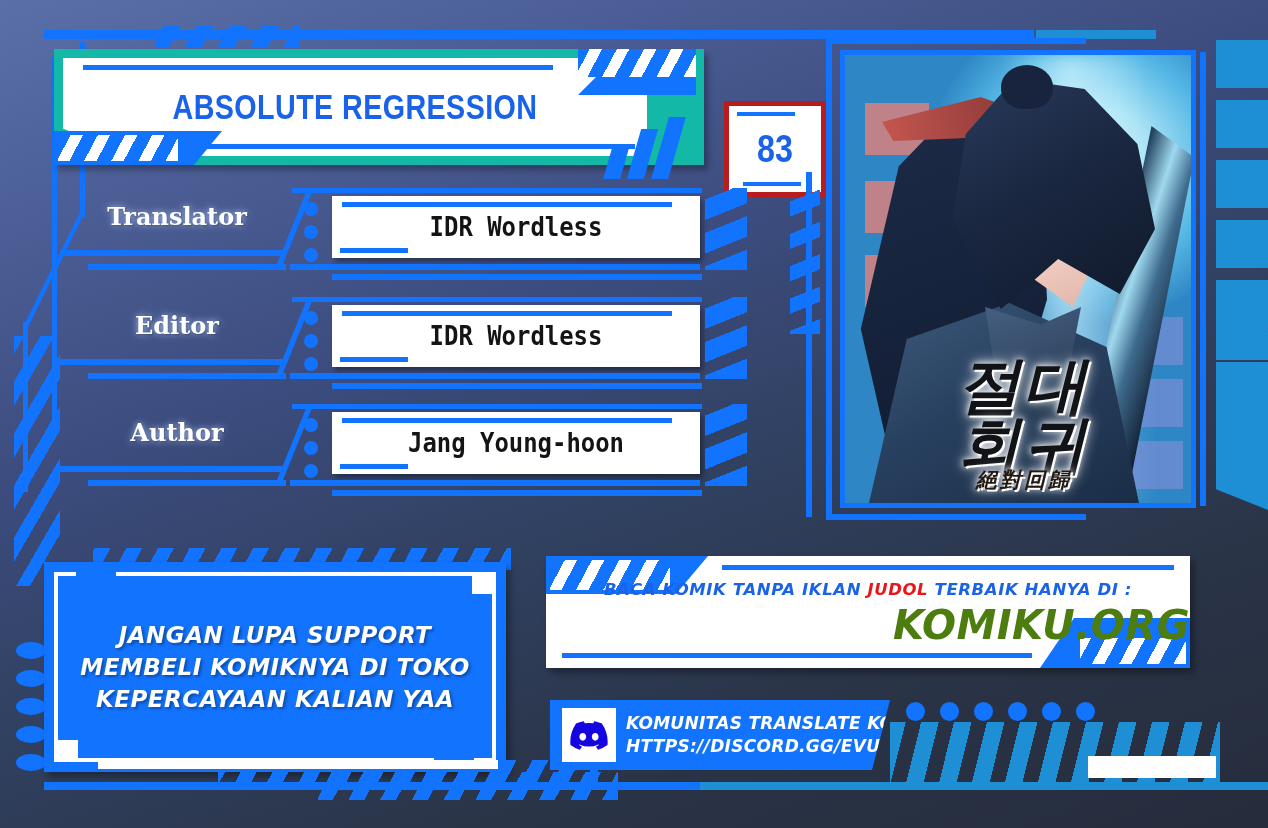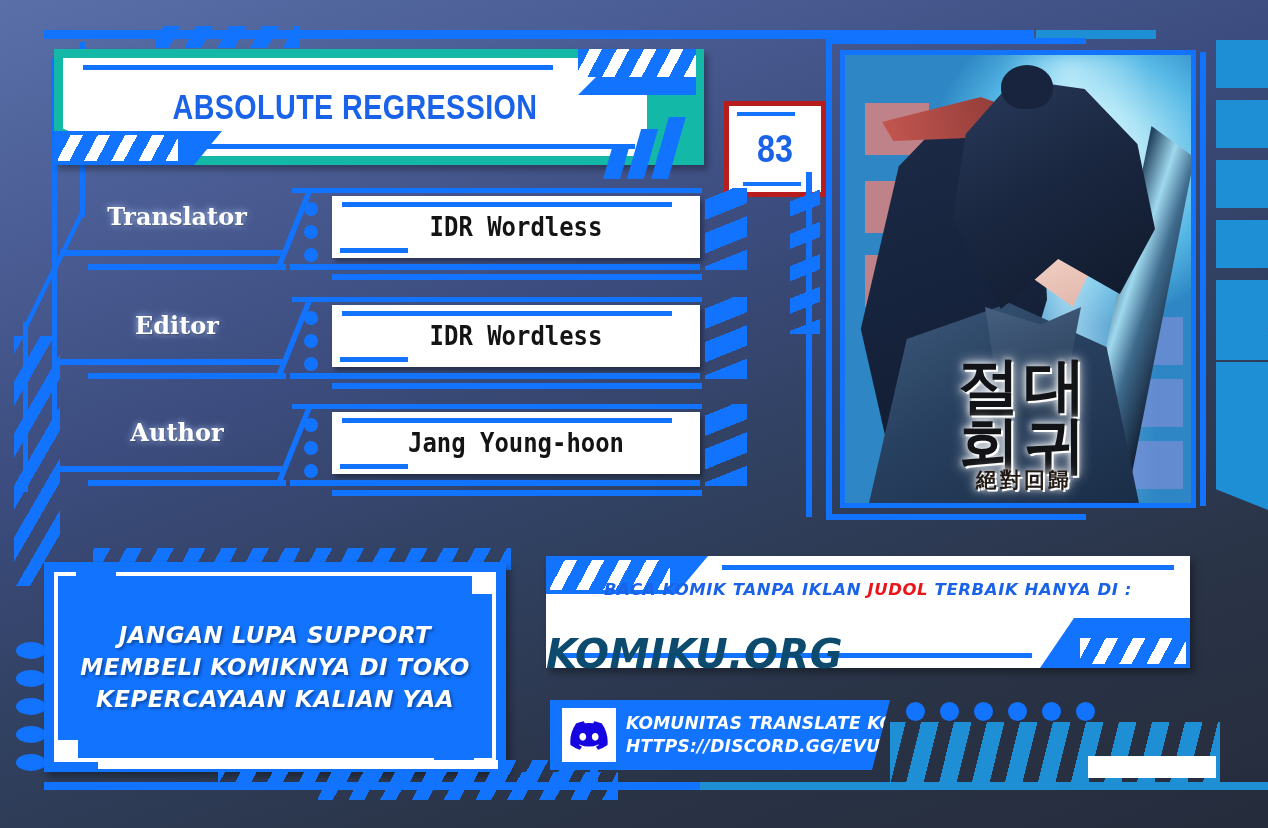--- a/index.html
+++ b/index.html
@@ -169,20 +169,21 @@
 
   
   #cover-outer-l { left: 826px; top: 38px; width: 6px; height: 482px; background: #1273ff; }
   #cover-outer-t { left: 826px; top: 38px; width: 260px; height: 6px; background: #1273ff; }
   #cover-outer-b { left: 826px; top: 514px; width: 260px; height: 6px; background: #1273ff; }
   #cover-frame {
     left: 840px; top: 50px; width: 356px; height: 458px;
     border: 5px solid #1273ff;
     overflow: hidden;
     background: #0c2b4e;
+    font-style: italic;
   }
   #cover-art { position: absolute; inset: 0; overflow: hidden; }
   .cv-bg {
     position: absolute; inset: 0;
     background:
       radial-gradient(ellipse 60% 45% at 72% 24%, #d9f2fb 0%, #a8e2f5 28%, #57b9e6 55%, #2e87c4 80%),
       linear-gradient(165deg, #2e7fc0 0%, #1d5f9c 40%, #123f73 100%);
   }
   .cv-glowbar {
     position: absolute; left: 46%; top: 0; width: 42%; height: 100%;
@@ -332,23 +333,23 @@
   }
   #komiku-tagline {
     position: absolute; left: 0; right: 0; top: 24px;
     text-align: center; font-size: 16.5px; font-weight: bold; font-style: italic;
     font-family: "DejaVu Sans", sans-serif;
     color: #1a62e8; letter-spacing: .6px;
   }
   #komiku-tagline .judol { color: #e8161a; }
   #komiku-url {
     position: absolute; left: 0; right: 0; top: 46px;
-    text-align: left; font-size: 40px; font-weight: bold; font-style: italic;
+    text-align: right; font-size: 40px; font-weight: bold; font-style: italic;
     font-family: "DejaVu Sans", sans-serif;
-    color: #0c4a6e; letter-spacing: .5px; margin-top: 29px;
+    color: #4d7c0f; letter-spacing: .5px;
   }
 
   
   #discord-bar {
     left: 550px; top: 700px; width: 340px; height: 70px;
     background: #1273ff;
     clip-path: polygon(0 0, 340px 0, 322px 70px, 0 70px);
     box-shadow: 3px 4px 6px rgba(0,0,0,.35);
   }
   #discord-logo {

